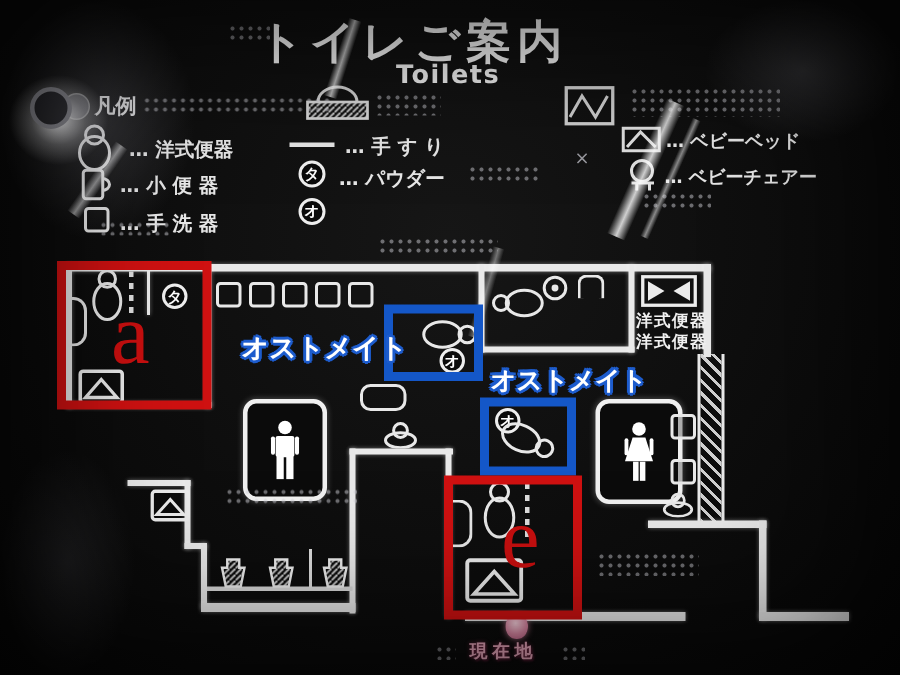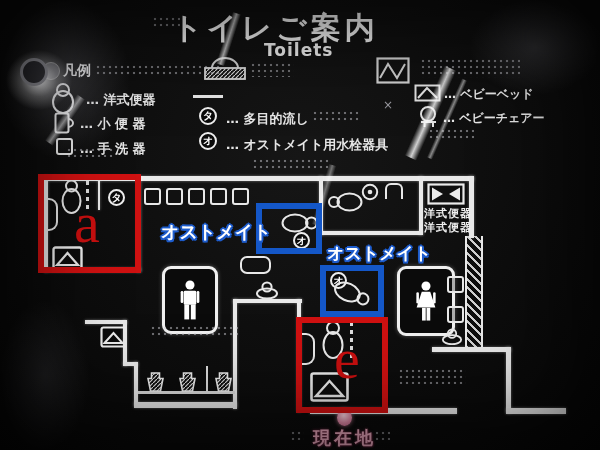--- a/index.html
+++ b/index.html
@@ -35,21 +35,21 @@
   
   .annobox{position:absolute;z-index:7;box-sizing:border-box;}
   .box-red{border:6px solid #cf1111;}
   .box-blue{border:6px solid #1457c8;}
   .letter{position:absolute;z-index:7;font-family:"Liberation Serif","DejaVu Serif",serif;
     font-size:58px;color:#c90f0f;line-height:1;}
   .ostomate{position:absolute;z-index:7;font-size:18px;font-weight:bold;color:#fff;white-space:nowrap;
     text-shadow:-2px 0 #1d5ccd,2px 0 #1d5ccd,0 -2px #1d5ccd,0 2px #1d5ccd,
                 -1.5px -1.5px #1d5ccd,1.5px -1.5px #1d5ccd,-1.5px 1.5px #1d5ccd,1.5px 1.5px #1d5ccd;}
   .powder-label{font-size:11px;font-weight:bold;color:#f0f0f0;line-height:1.25;letter-spacing:1px;}
-  .current{font-size:18px;font-weight:bold;letter-spacing:3px;color:#eba9be;
+  .current{font-size:12px;font-weight:bold;letter-spacing:3px;color:#eba9be;
     text-shadow:0 0 3px #7e2c4a, 1px 1px 1px #30101e;}
   .marker-dot{background:radial-gradient(circle at 45% 38%, #f8d0dc, #da87a3 55%, #b65d80);
     border-radius:50% 50% 48% 48%;box-shadow:0 0 4px rgba(218,135,163,.8);}
   
   .refl{position:absolute;z-index:6;pointer-events:none;}
   #vignette{position:absolute;inset:0;z-index:9;pointer-events:none;
     box-shadow:inset 0 0 90px 28px rgba(0,0,0,.6);}
   svg{display:block;}
 </style>
 </head>
@@ -90,26 +90,26 @@
   <div class="abs basin" style="left:56px;top:138px;width:17px;height:17px;z-index:2;"></div>
   <div class="abs leg-label" style="left:80px;top:140px;">… 手 洗 器</div>
 
   <div class="abs" style="left:203px;top:55px;z-index:2;">
     <svg width="44" height="27" viewBox="0 0 44 27">
       <path d="M9,13 a13,10 0 0 1 26,0" fill="none" stroke="#cfcfcf" stroke-width="2"></path>
       <rect x="2" y="13" width="40" height="11" fill="url(#hatch)" stroke="#d8d8d8" stroke-width="1.8"></rect>
     </svg>
   </div>
   <div class="abs" style="left:193px;top:95px;width:30px;height:3px;background:#e6e6e6;z-index:2;"></div>
+  <div class="abs leg-label" style="left:230px;top:89px;">… 手 す り</div>
 
   <div class="abs circle-sym" style="left:199px;top:107px;width:18px;height:18px;z-index:2;">タ</div>
-  <div class="abs leg-label" style="left:226px;top:110px;">… 多目的流し</div>
+  <div class="abs leg-label" style="left:226px;top:110px;">… パウダー</div>
 
   <div class="abs circle-sym" style="left:199px;top:132px;width:18px;height:18px;z-index:2;">オ</div>
-  <div class="abs leg-label" style="left:226px;top:136px;">… オストメイト用水栓器具</div>
 
   <div class="abs" style="left:376px;top:57px;z-index:2;">
     <svg width="34" height="27" viewBox="0 0 34 27">
       <rect x="1.5" y="1.5" width="31" height="24" fill="none" stroke="#cfcfcf" stroke-width="2.2"></rect>
       <path d="M4,21 L12,7 L21,21 L29,7" fill="none" stroke="#cfcfcf" stroke-width="2"></path>
     </svg>
   </div>
   <div class="abs" style="left:383px;top:98px;color:#9a9aa0;font-size:12px;z-index:2;">×</div>
 
   <div class="abs" style="left:414px;top:84px;z-index:2;">

